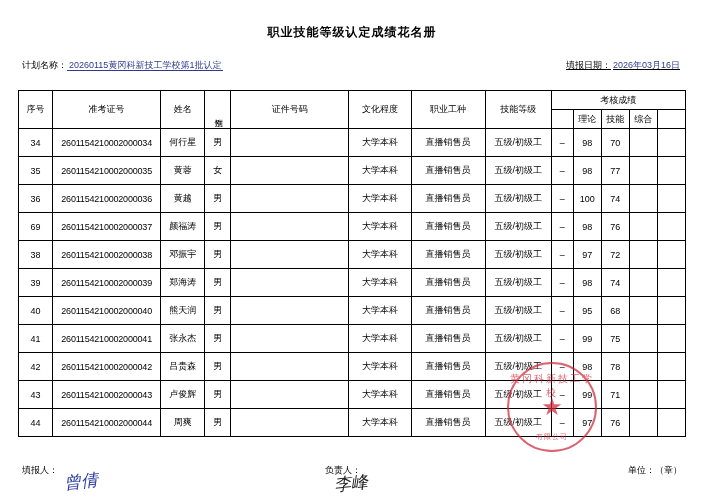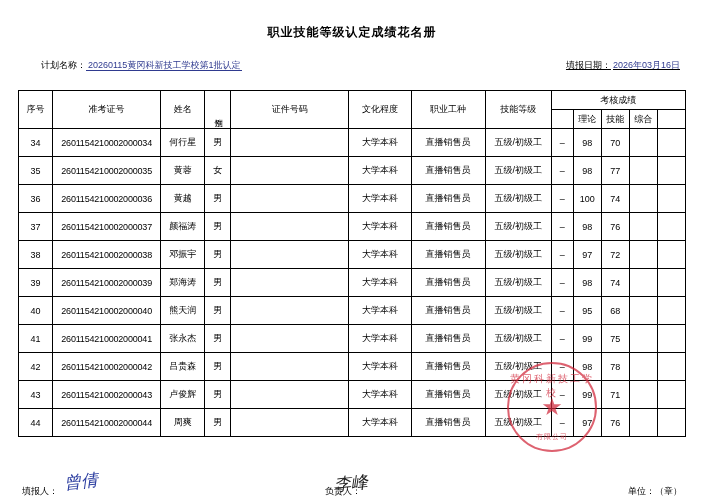--- a/index.html
+++ b/index.html
@@ -32,21 +32,20 @@
   .meta-row {
     display: flex;
     justify-content: space-between;
     align-items: baseline;
     font-size: 9px;
     margin-bottom: 9px;
     padding: 0 4px;
   }
   .meta-left {
     white-space: nowrap;
-    margin-left: 19px;
   }
   .meta-right {
     white-space: nowrap;
     text-decoration: underline;
   }
   .meta-value-underline {
     border-bottom: 1px solid #2f3a8f;
     color: #2f3a8f;
     padding: 0 2px;
   }
@@ -93,21 +92,20 @@
   .footer {
     position: absolute;
     left: 18px;
     right: 18px;
     bottom: 12px;
     font-size: 9px;
   }
   .footer-row {
     display: flex;
     justify-content: space-between;
-    align-items: flex-end;
     padding: 0 4px;
     position: relative;
     height: 34px;
   }
   .footer-item {
     white-space: nowrap;
   }
   .sign {
     font-family: "Liberation Serif", serif;
     font-style: italic;
@@ -259,21 +257,21 @@
         <td>大学本科</td>
         <td>直播销售员</td>
         <td>五级/初级工</td>
         <td>–</td>
         <td>100</td>
         <td>74</td>
         <td></td>
         <td></td>
       </tr>
       <tr>
-        <td>37</td>
+        <td>69</td>
         <td class="cert-col">2601154210002000037</td>
         <td>颜福涛</td>
         <td>男</td>
         <td></td>
         <td>大学本科</td>
         <td>直播销售员</td>
         <td>五级/初级工</td>
         <td>–</td>
         <td>98</td>
         <td>76</td>

